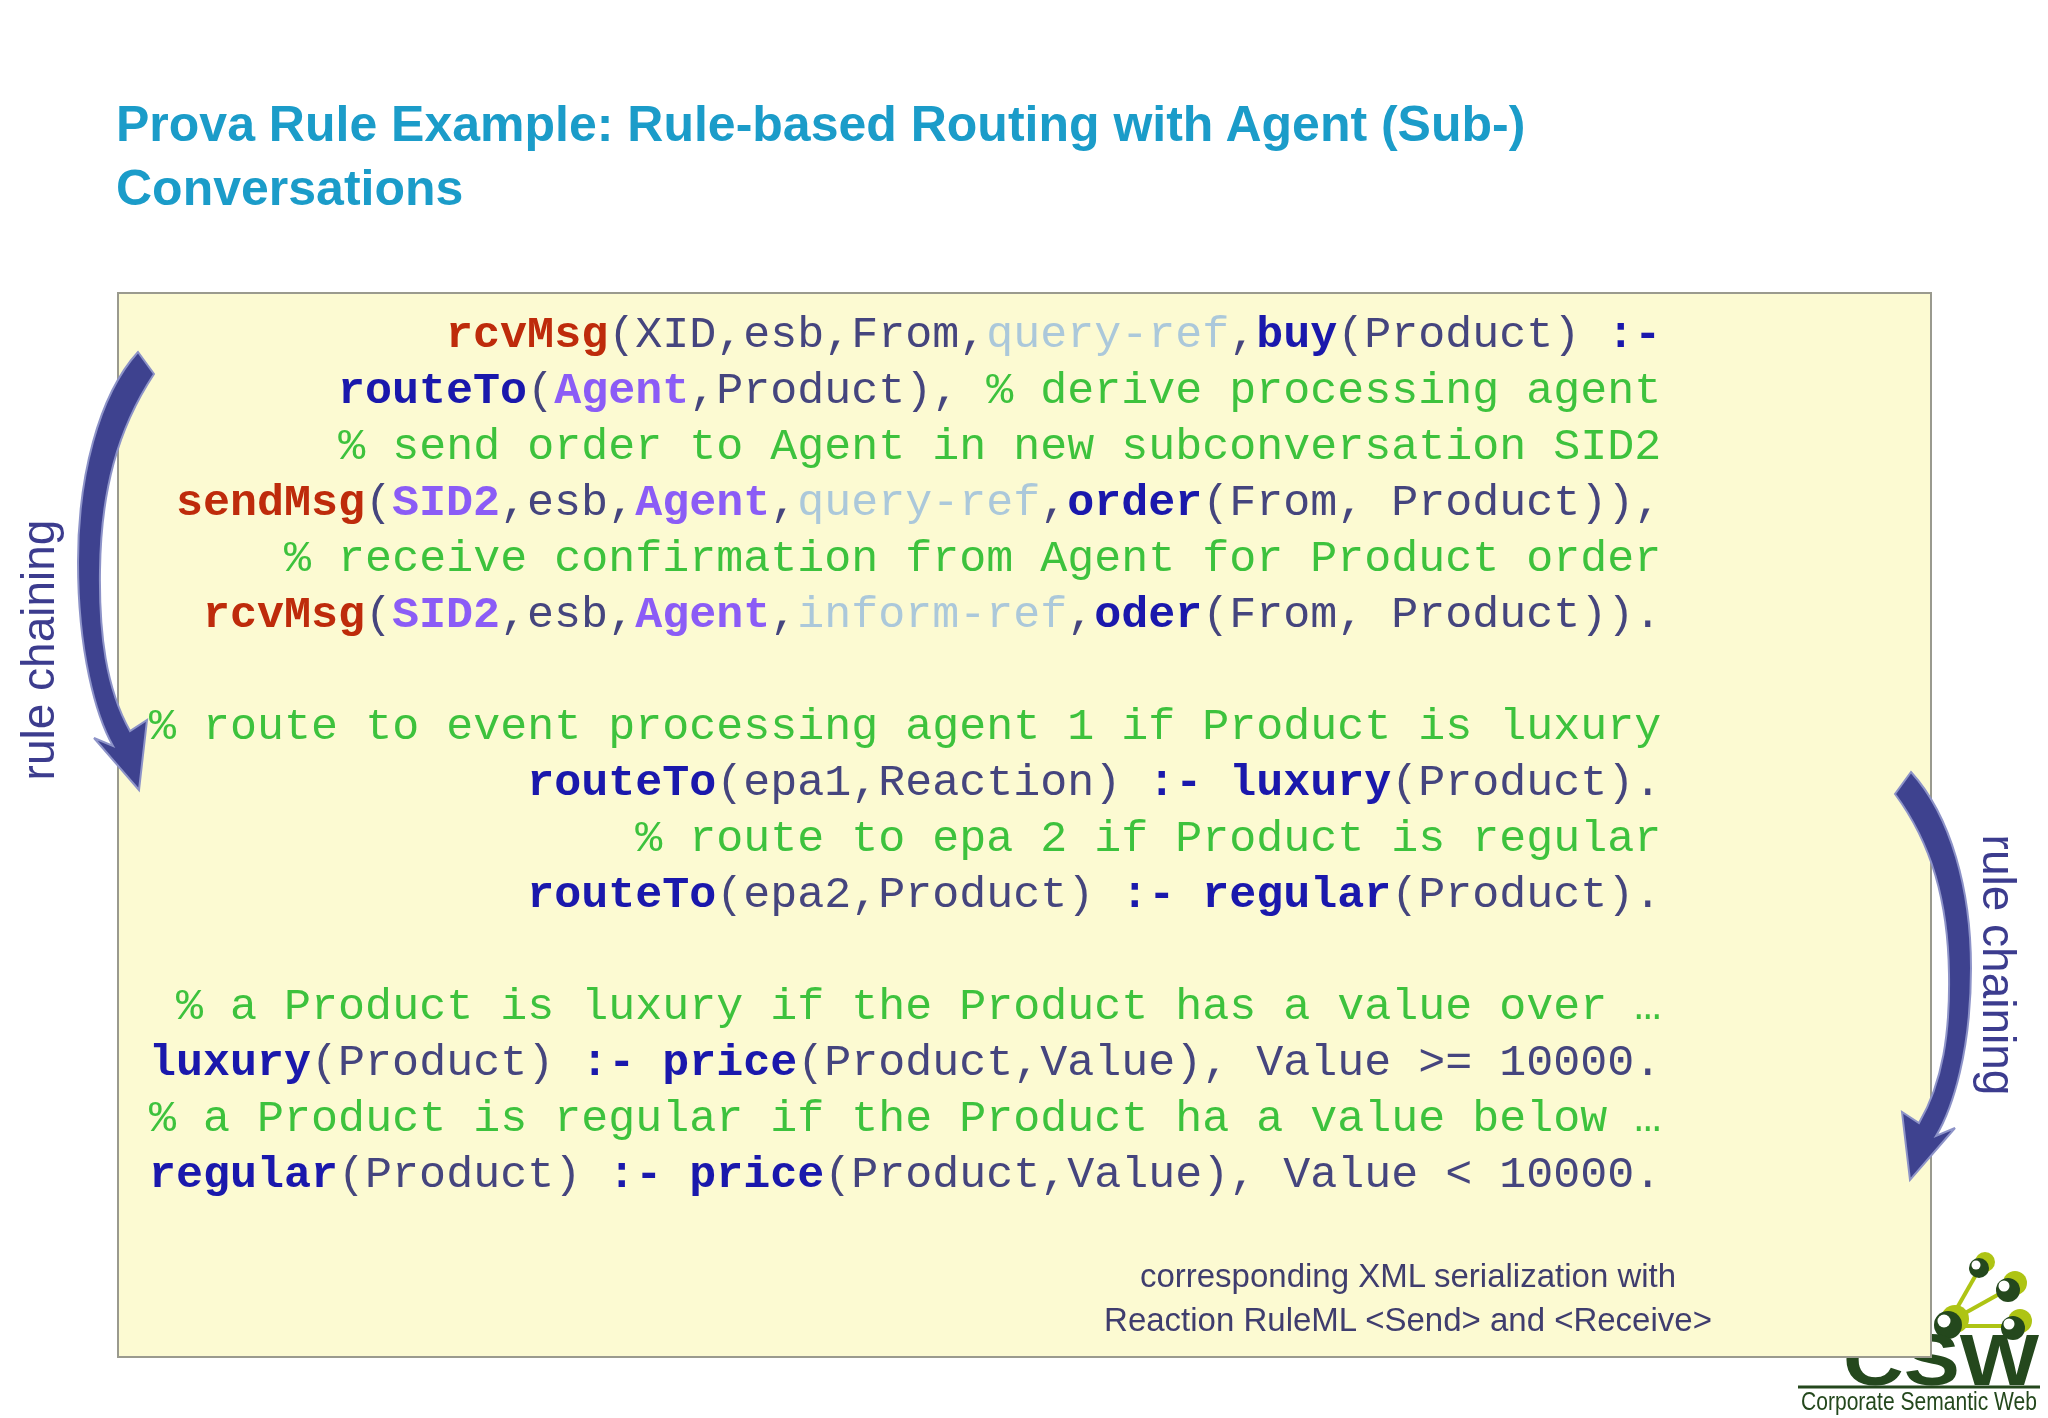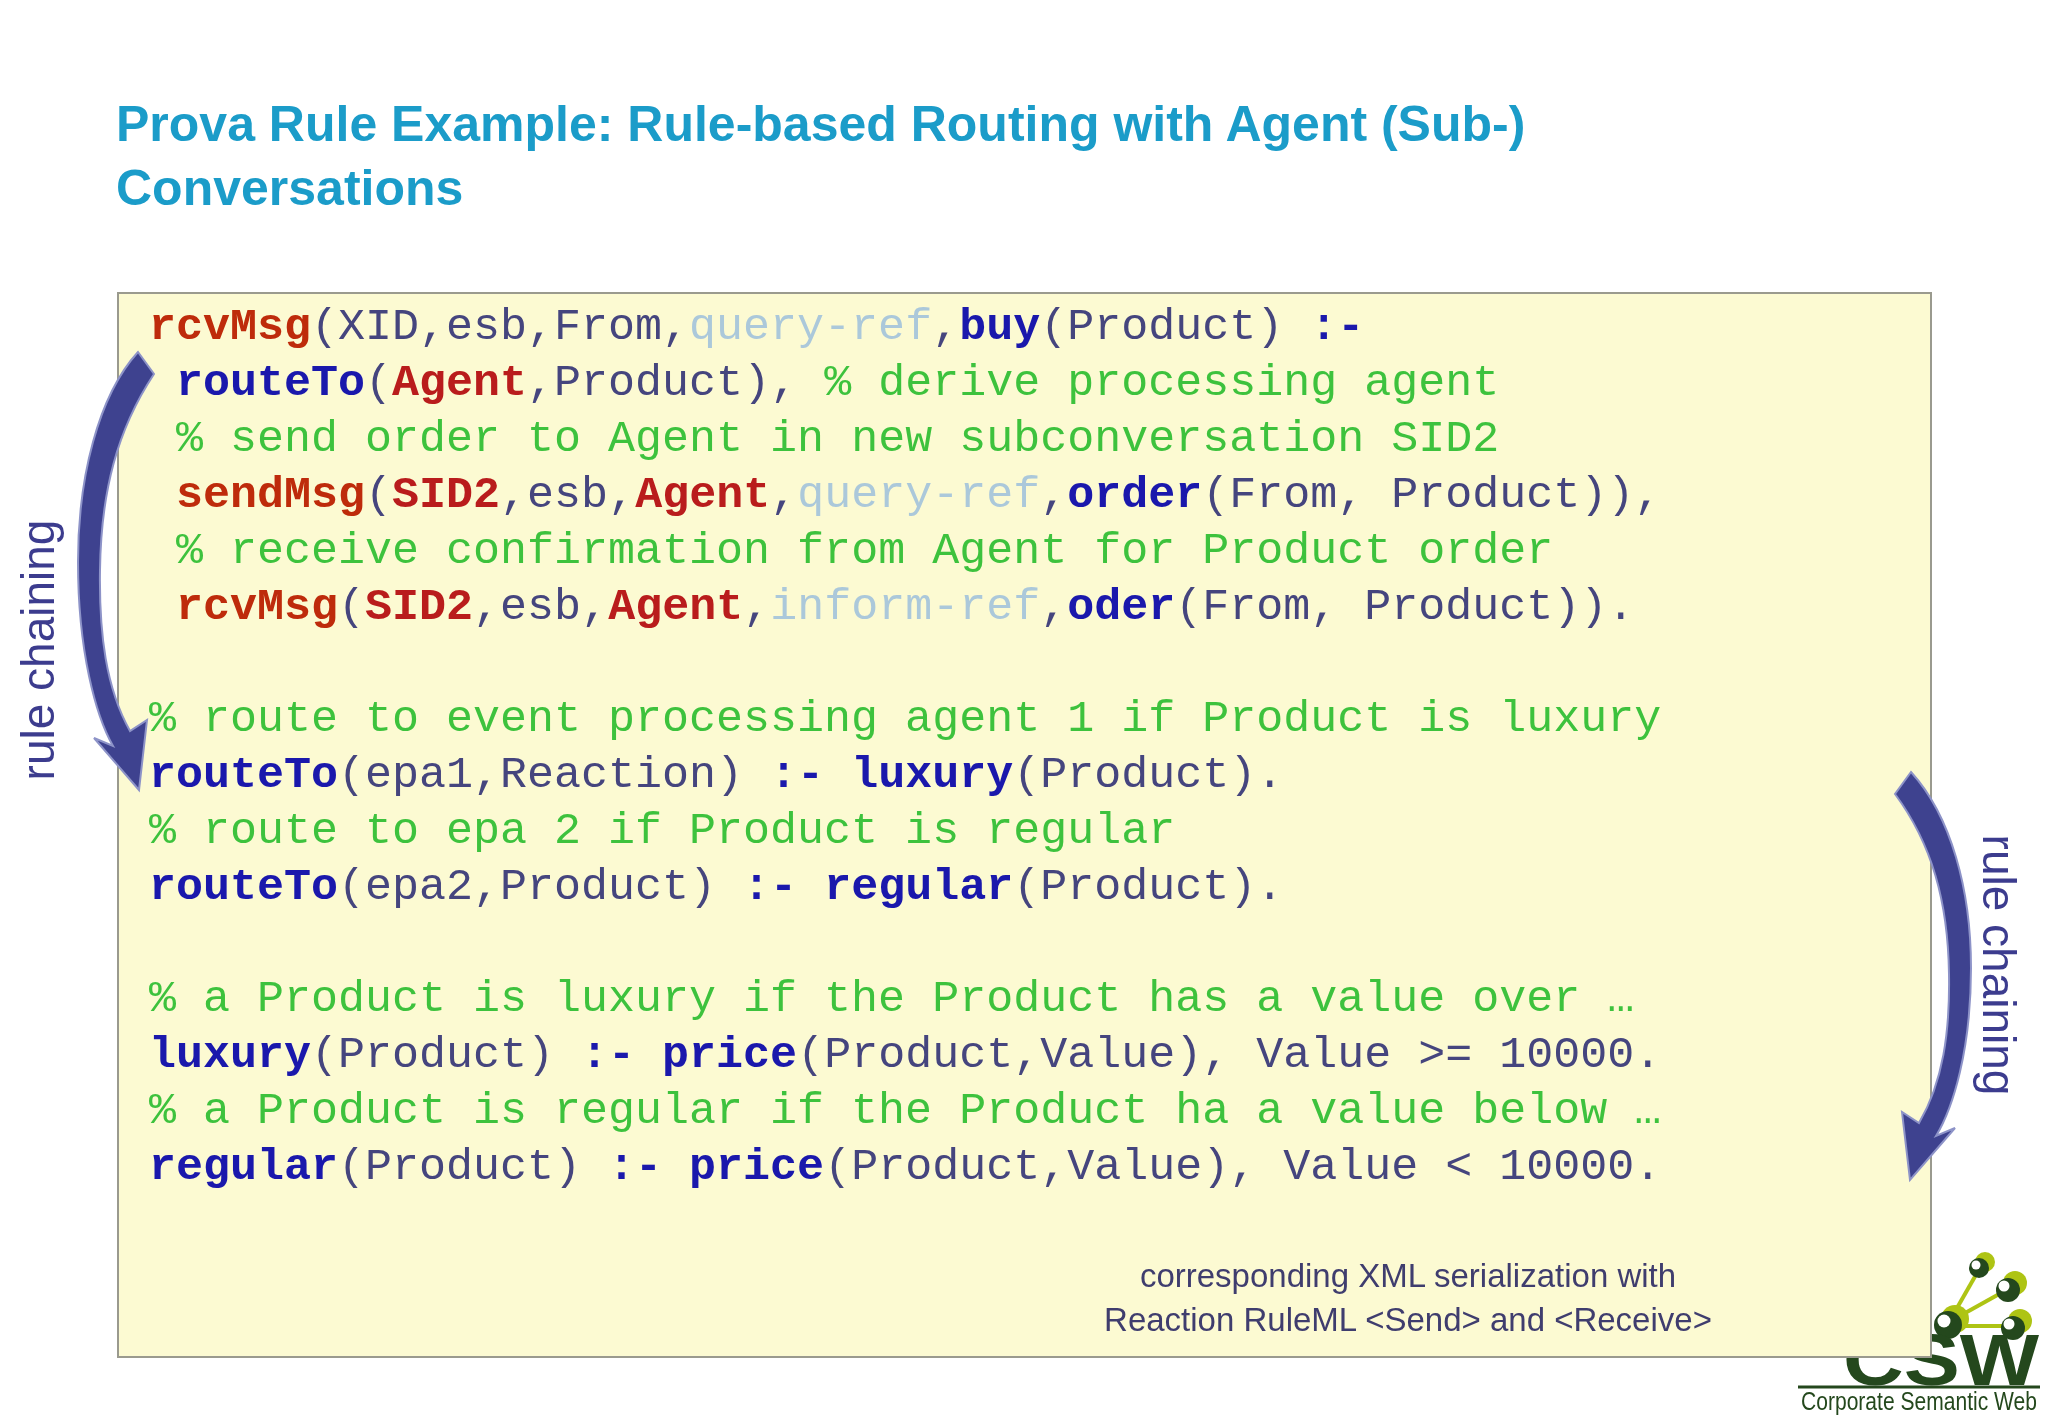--- a/index.html
+++ b/index.html
@@ -6,26 +6,26 @@
             font-family:"Liberation Sans",sans-serif;}
   .slide{position:relative;width:2048px;height:1418px;background:#ffffff;}
 
   
   .title{position:absolute;left:116px;top:92px;z-index:4;color:#1b9cc9;
          font-size:50px;line-height:64px;font-weight:700;letter-spacing:0px;}
 
   
   .codebox{position:absolute;left:117px;top:292px;width:1815px;height:1066px;z-index:1;
            background:#fcfad2;border:2px solid #9a9a8e;box-sizing:border-box;}
-  .code{position:absolute;left:30px;top:6px;
-        font-family:"Liberation Mono",monospace;font-size:45px;line-height:56px;color:#45457e;}
+  .code{position:absolute;left:30px;top:14px;
+        font-family:"Liberation Mono",monospace;font-size:45px;line-height:56px;color:#45457e;text-align:right;}
   .code-line{white-space:pre;}
   .code .plain{color:#45457e;}
   .code .kw-red{color:#be2b0b;font-weight:700;}
-  .code .kw-orange{color:#b91c1c;font-weight:700;}
+  .code .kw-orange{color:#8b5cf6;font-weight:700;}
   .code .kw-blue{color:#1a18ac;font-weight:700;}
   .code .lit{color:#abc8da;}
   .code .cmt{color:#3dc23d;}
 
   
   .note{position:absolute;left:939px;top:960px;width:700px;text-align:center;
         color:#3f3d6e;font-size:33px;line-height:44px;}
 
   
   .side-label{position:absolute;width:420px;height:56px;text-align:center;z-index:3;

